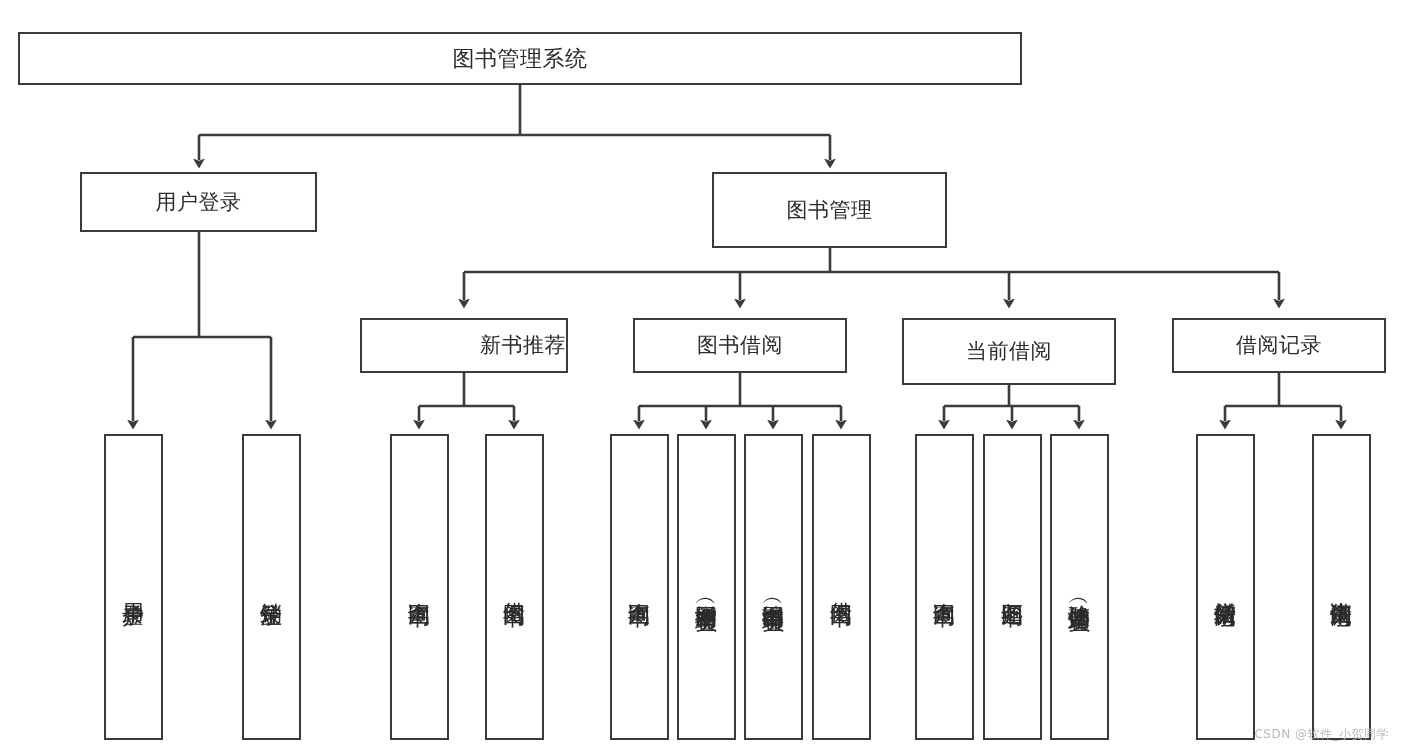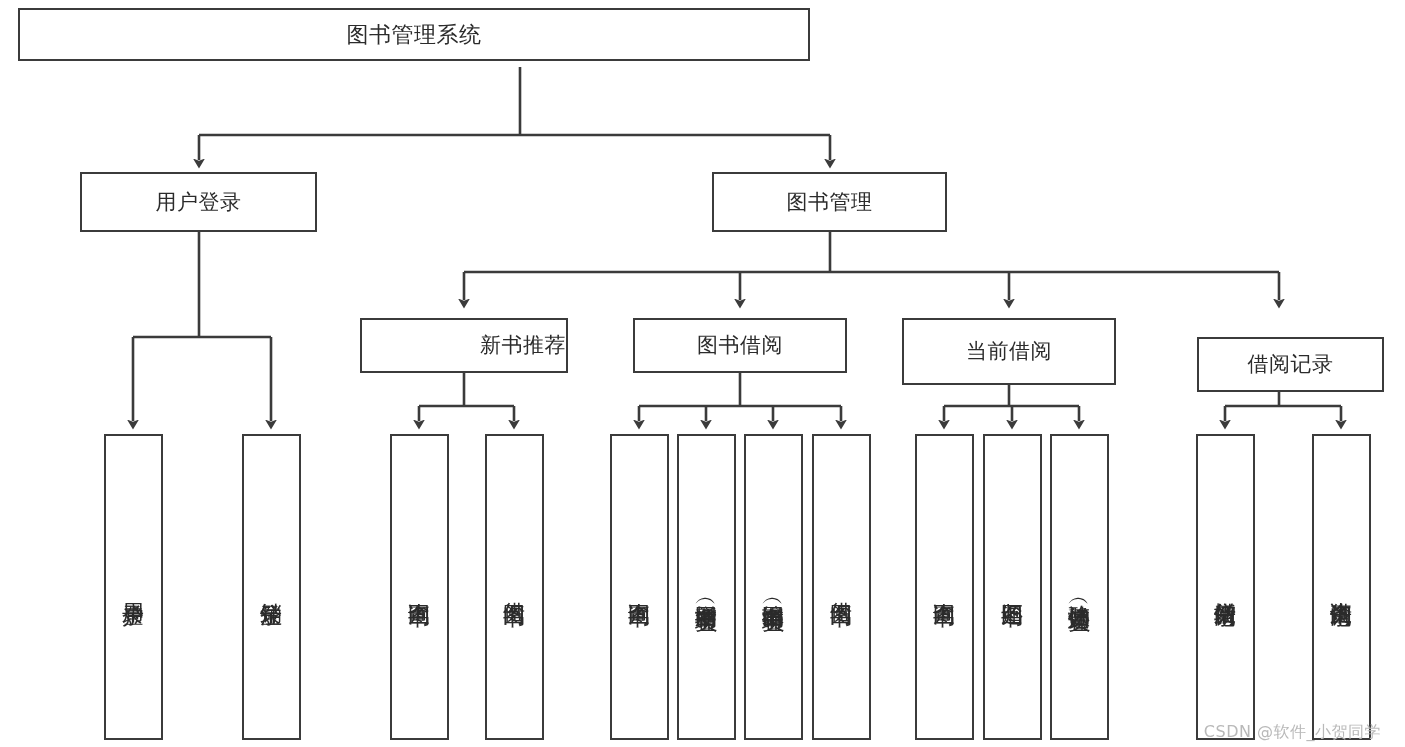--- a/index.html
+++ b/index.html
@@ -63,23 +63,23 @@
     display: flex;
     align-items: center;
     justify-content: center;
   }
   .node.v.pad .lbl {
     align-items: flex-start;
     padding-top: 4px;
   }
   .watermark {
     position: absolute;
-    right: 24px;
+    right: 16px;
     bottom: 4px;
-    font-size: 16px;
+    font-size: 12px;
     color: #b9b9b9;
     letter-spacing: 0.5px;
     white-space: nowrap;
   }
 </style>
 </head>
 <body>
 
 <div id="canvas">
 
@@ -126,41 +126,41 @@
       <path d="M1012,406 L1012,421" marker-end="url(#ar)"></path>
       <path d="M1079,406 L1079,421" marker-end="url(#ar)"></path>
 
       <path d="M1279,373 L1279,406"></path>
       <path d="M1225,406 L1341,406"></path>
       <path d="M1225,406 L1225,421" marker-end="url(#ar)"></path>
       <path d="M1341,406 L1341,421" marker-end="url(#ar)"></path>
     </g>
   </svg>
 
-  <div class="node h root" style="left:18px; top:8px; width:792px; height:53px;">
+  <div class="node h root" style="left:18px; top:32px; width:1004px; height:53px;">
     <span class="lbl">图书管理系统</span>
   </div>
 
   <div class="node h" style="left:80px; top:172px; width:237px; height:60px;">
     <span class="lbl">用户登录</span>
   </div>
-  <div class="node h" style="left:712px; top:172px; width:235px; height:60px;justify-content:center;">
+  <div class="node h" style="left:712px; top:172px; width:235px; height:76px;justify-content:center;">
     <span class="lbl">图书管理</span>
   </div>
 
   <div class="node h" style="left:360px; top:318px; width:208px; height:55px;justify-content:flex-end;">
     <span class="lbl">新书推荐</span>
   </div>
   <div class="node h" style="left:633px; top:318px; width:214px; height:55px;font-family:Liberation Serif, serif;">
     <span class="lbl">图书借阅</span>
   </div>
   <div class="node h" style="left:902px; top:318px; width:214px; height:67px;">
     <span class="lbl">当前借阅</span>
   </div>
-  <div class="node h" style="left:1172px; top:337px; width:187px; height:55px;margin-left:25px;">
+  <div class="node h" style="left:1172px; top:318px; width:214px; height:55px;">
     <span class="lbl">借阅记录</span>
   </div>
 
   <div class="node v" style="left:104px; top:434px; width:59px; height:306px;">
     <span class="lbl">用户登录</span>
   </div>
   <div class="node v" style="left:242px; top:434px; width:59px; height:306px;">
     <span class="lbl">注销登录</span>
   </div>
 

